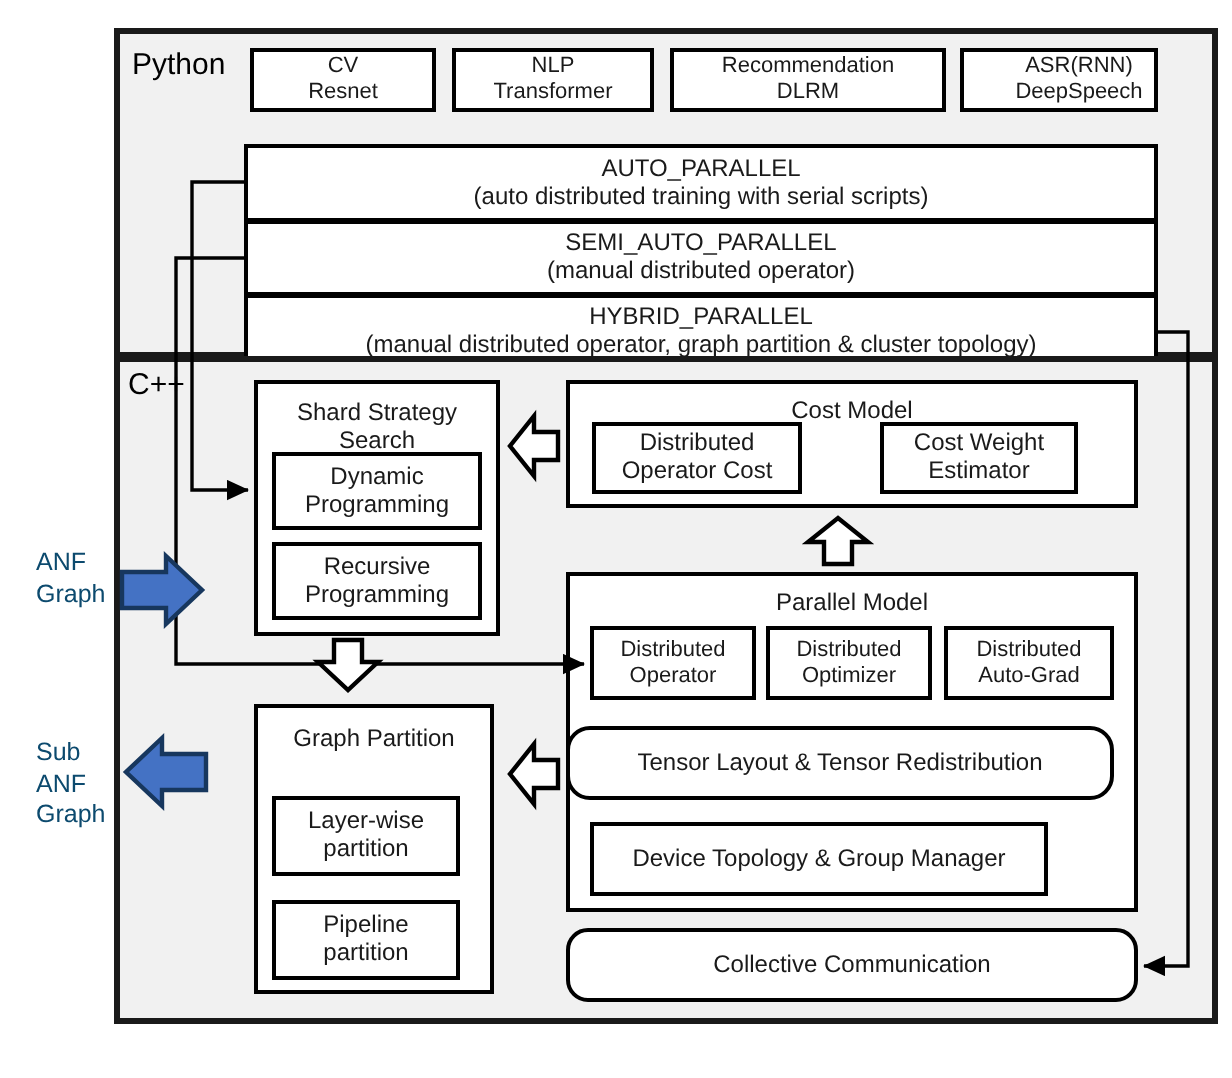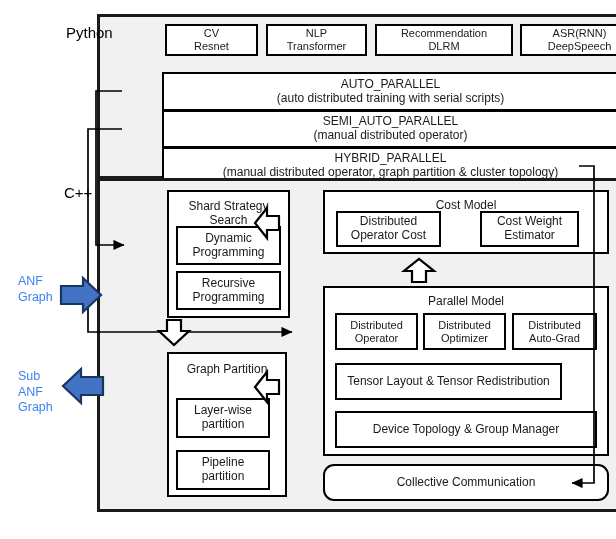--- a/index.html
+++ b/index.html
@@ -1,38 +1,38 @@
 <!DOCTYPE html>
 <html><head>
 <meta charset="utf-8">
 <style>
   html,body{margin:0;padding:0;background:#ffffff;}
   body{font-family:"Liberation Sans","DejaVu Sans",sans-serif;}
   #stage{position:relative;width:616px;height:539px;background:#ffffff;overflow:hidden;}
 
   
-  .abs{position:absolute;box-sizing:border-box;margin-left:40px;}
+  .abs{position:absolute;box-sizing:border-box;}
 
   
   .frame{border:3px solid #1a1a1a;background:#f1f1f1;}
 
   
   .box{background:#ffffff;border:2.5px solid #000000;
        display:flex;align-items:center;justify-content:center;
        text-align:center;color:#1a1a1a;line-height:1.15;box-sizing:border-box;}
 
   
   .group{background:#ffffff;border:2.5px solid #000000;box-sizing:border-box;}
   .group-title{position:absolute;left:0;right:0;text-align:center;color:#1a1a1a;}
 
   .t11{font-size:11px;}
   .t12{font-size:12px;}
 
   .lang-label{position:absolute;color:#000000;font-size:15px;font-family:"Liberation Sans","DejaVu Sans",sans-serif;}
-  .side-label{position:absolute;color:#3b82f6;font-size:12.5px;line-height:1.25;text-align:left;}
+  .side-label{position:absolute;color:#0c4a6e;font-size:12.5px;line-height:1.25;text-align:left;}
 
   svg.ov{position:absolute;left:0;top:0;width:616px;height:539px;overflow:visible;pointer-events:none;}
 </style>
 </head>
 <body>
 
 <div id="stage">
 
   <div class="abs frame" style="left:57px;top:14px;width:552px;height:165px;"></div>
 
@@ -151,22 +151,22 @@
       <div>Distributed</div>
       <div>Optimizer</div>
     </div>
   </div>
   <div class="abs box t11" style="left:472px;top:313px;width:85px;height:37px;">
     <div>
       <div>Distributed</div>
       <div>Auto-Grad</div>
     </div>
   </div>
-  <div class="abs box t12" style="left:295px;top:363px;width:227px;height:37px;">Tensor Layout &amp; Tensor Redistribution</div>
-  <div class="abs box t12" style="left:295px;top:411px;width:262px;height:37px;">Device Topology &amp; Group Manager</div>
+  <div class="abs box t12" style="left:283px;top:363px;width:274px;height:37px;border-radius:12px;">Tensor Layout &amp; Tensor Redistribution</div>
+  <div class="abs box t12" style="left:295px;top:411px;width:229px;height:37px;">Device Topology &amp; Group Manager</div>
 
   <div class="abs box t12" style="left:283px;top:464px;width:286px;height:37px;border-radius:11px;">Collective Communication</div>
 
   <div class="side-label" style="left:18px;top:274px;">
     <div>ANF</div>
     <div>Graph</div>
   </div>
   <div class="side-label" style="left:18px;top:369px;">
     <div>Sub</div>
     <div>ANF</div>

